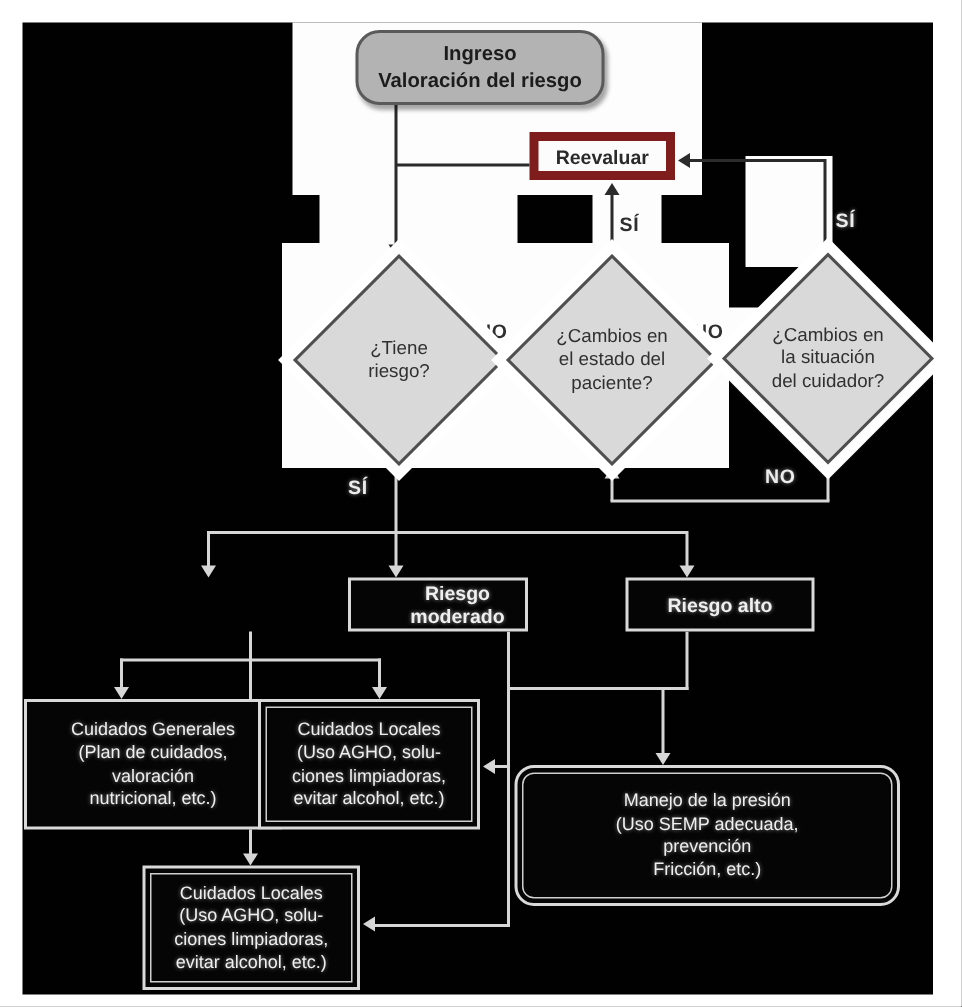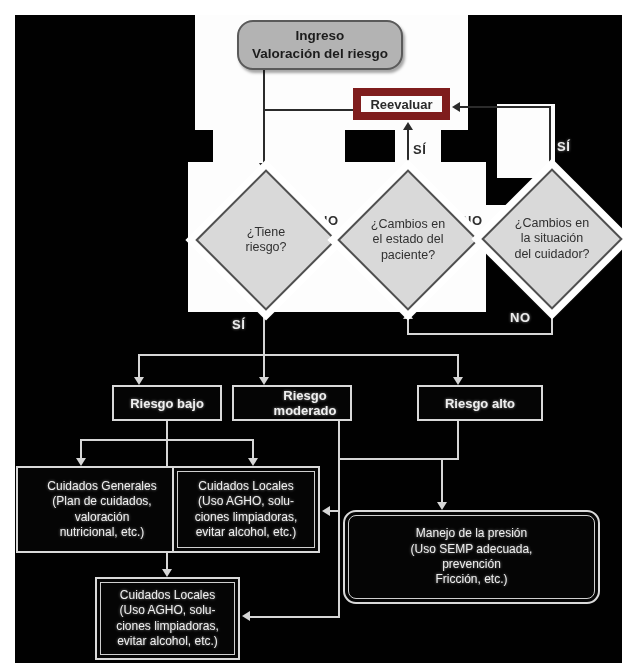--- a/index.html
+++ b/index.html
@@ -19,21 +19,21 @@
   .ar-u-lt{border-left:5px solid transparent;border-right:5px solid transparent;border-bottom:8px solid #d6d6d6;}
   .ar-l-lt{border-top:5px solid transparent;border-bottom:5px solid transparent;border-right:8px solid #d6d6d6;}
   .lbl{position:absolute;font-size:13px;font-weight:bold;letter-spacing:.5px;}
   .lbl.dk2{color:#2f2f2f;text-shadow:0 0 2px #fff;}
   .lbl.lt2{color:#ececec;text-shadow:0 0 3px rgba(255,255,255,.55);}
   .start{position:absolute;left:237px;top:20px;width:166px;height:50px;background:#b3b3b3;
          border:2px solid #5a5a5a;border-radius:16px;display:flex;flex-direction:column;
          align-items:center;justify-content:center;color:#1c1c1c;font-weight:bold;font-size:13.5px;
          line-height:1.3;box-shadow:2px 3px 3px rgba(0,0,0,.35);box-sizing:border-box;text-align:center;}
   .reev{position:absolute;left:353px;top:88px;width:97px;height:32px;background:#fcfcfc;
-        border:8px solid #7f1d1d;display:flex;align-items:center;justify-content:center;
+        border:6px solid #7f1d1d;display:flex;align-items:center;justify-content:center;
         font-size:13px;font-weight:bold;color:#2a2a2a;text-shadow:0 0 2px #fff;box-sizing:border-box;}
   .diamond{position:absolute;width:140px;height:140px;}
   .diamond .sq{position:absolute;left:20px;top:20px;right:20px;bottom:20px;background:#d9d9d9;
         border:2px solid #4f4f4f;transform:rotate(45deg);
         box-shadow:0 0 0 7px #fff,3px 3px 5px rgba(255,255,255,.85);}
   .diamond .txt{position:absolute;inset:0;display:flex;flex-direction:column;align-items:center;
         justify-content:center;text-align:center;font-size:12.5px;color:#303030;line-height:1.22;}
   .bbox{position:absolute;background:#050505;border:2px solid #d9d9d9;box-sizing:border-box;
         display:flex;flex-direction:column;align-items:center;justify-content:center;text-align:center;
         color:#efefef;text-shadow:0 0 3px rgba(255,255,255,.55);}
@@ -130,23 +130,20 @@
   </div>
   <div class="diamond" style="left:482px;top:169px;">
     <div class="sq"></div>
     <div class="txt">
         <div>¿Cambios en</div>
         <div>la situación</div>
         <div>del cuidador?</div>
       </div>
   </div>
 
-  <div class="bbox risk" style="left:112px;top:385px;width:110px;height:36px;">
-    <span>Riesgo bajo</span>
-  </div>
   <div class="bbox risk" style="left:232px;top:385px;width:120px;height:36px;padding-left:26px;">
     <span>Riesgo moderado</span>
   </div>
   <div class="bbox risk" style="left:383px;top:385px;width:126px;height:36px;margin-left:34px;">
     <span>Riesgo alto</span>
   </div>
 
   <div class="bbox care" style="left:16px;top:466px;width:172px;height:87px;">
       <div>Cuidados Generales</div>
       <div>(Plan de cuidados,</div>

